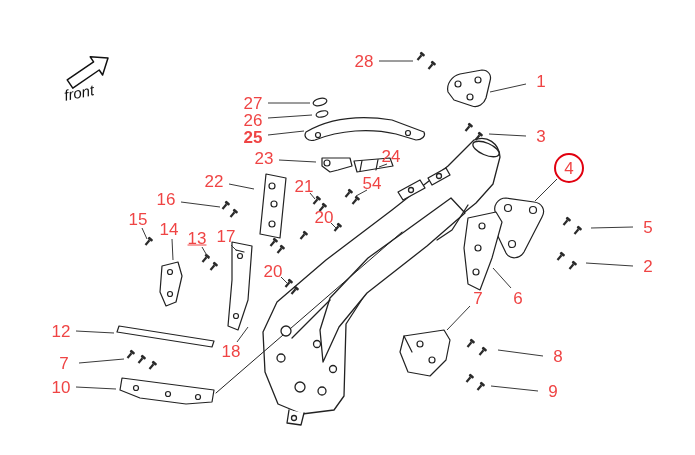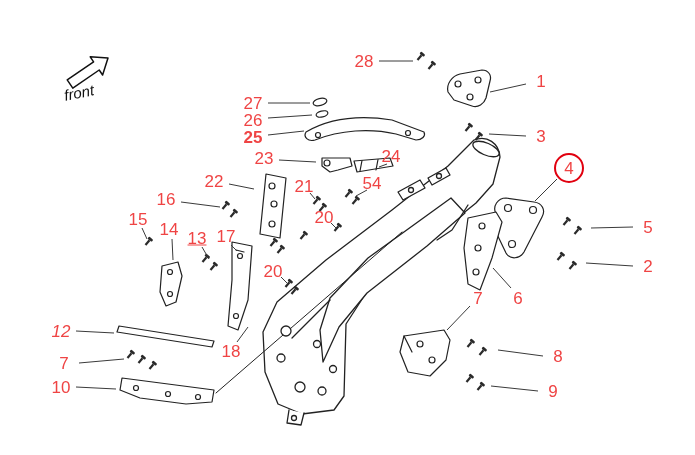--- a/index.html
+++ b/index.html
@@ -191,21 +191,21 @@
       <span class="callout" style="left: 648px; top: 266px;">2</span>
       <span class="callout" style="left: 541px; top: 136px;">3</span>
       <span class="callout circled" style="left: 569px; top: 168px;">4</span>
       <span class="callout" style="left: 648px; top: 227px;">5</span>
       <span class="callout" style="left: 518px; top: 298px;">6</span>
       <span class="callout" style="left: 478px; top: 298px;">7</span>
       <span class="callout" style="left: 558px; top: 356px;">8</span>
       <span class="callout" style="left: 553px; top: 391px;">9</span>
       <span class="callout" style="left: 61px; top: 387px;">10</span>
       <span class="callout" style="left: 64px; top: 363px;">7</span>
-      <span class="callout" style="left: 61px; top: 331px; font-style: italic;">12</span>
+      <span class="callout" style="left: 61px; top: 331px;">12</span>
       <span class="callout" style="left: 197px; top: 238px; text-decoration: underline;">13</span>
       <span class="callout" style="left: 169px; top: 229px;">14</span>
       <span class="callout" style="left: 138px; top: 219px;">15</span>
       <span class="callout" style="left: 166px; top: 199px;">16</span>
       <span class="callout" style="left: 226px; top: 236px;">17</span>
       <span class="callout" style="left: 231px; top: 351px;">18</span>
       <span class="callout" style="left: 273px; top: 271px;">20</span>
       <span class="callout" style="left: 324px; top: 217px;">20</span>
       <span class="callout" style="left: 304px; top: 186px;">21</span>
       <span class="callout" style="left: 214px; top: 181px;">22</span>

